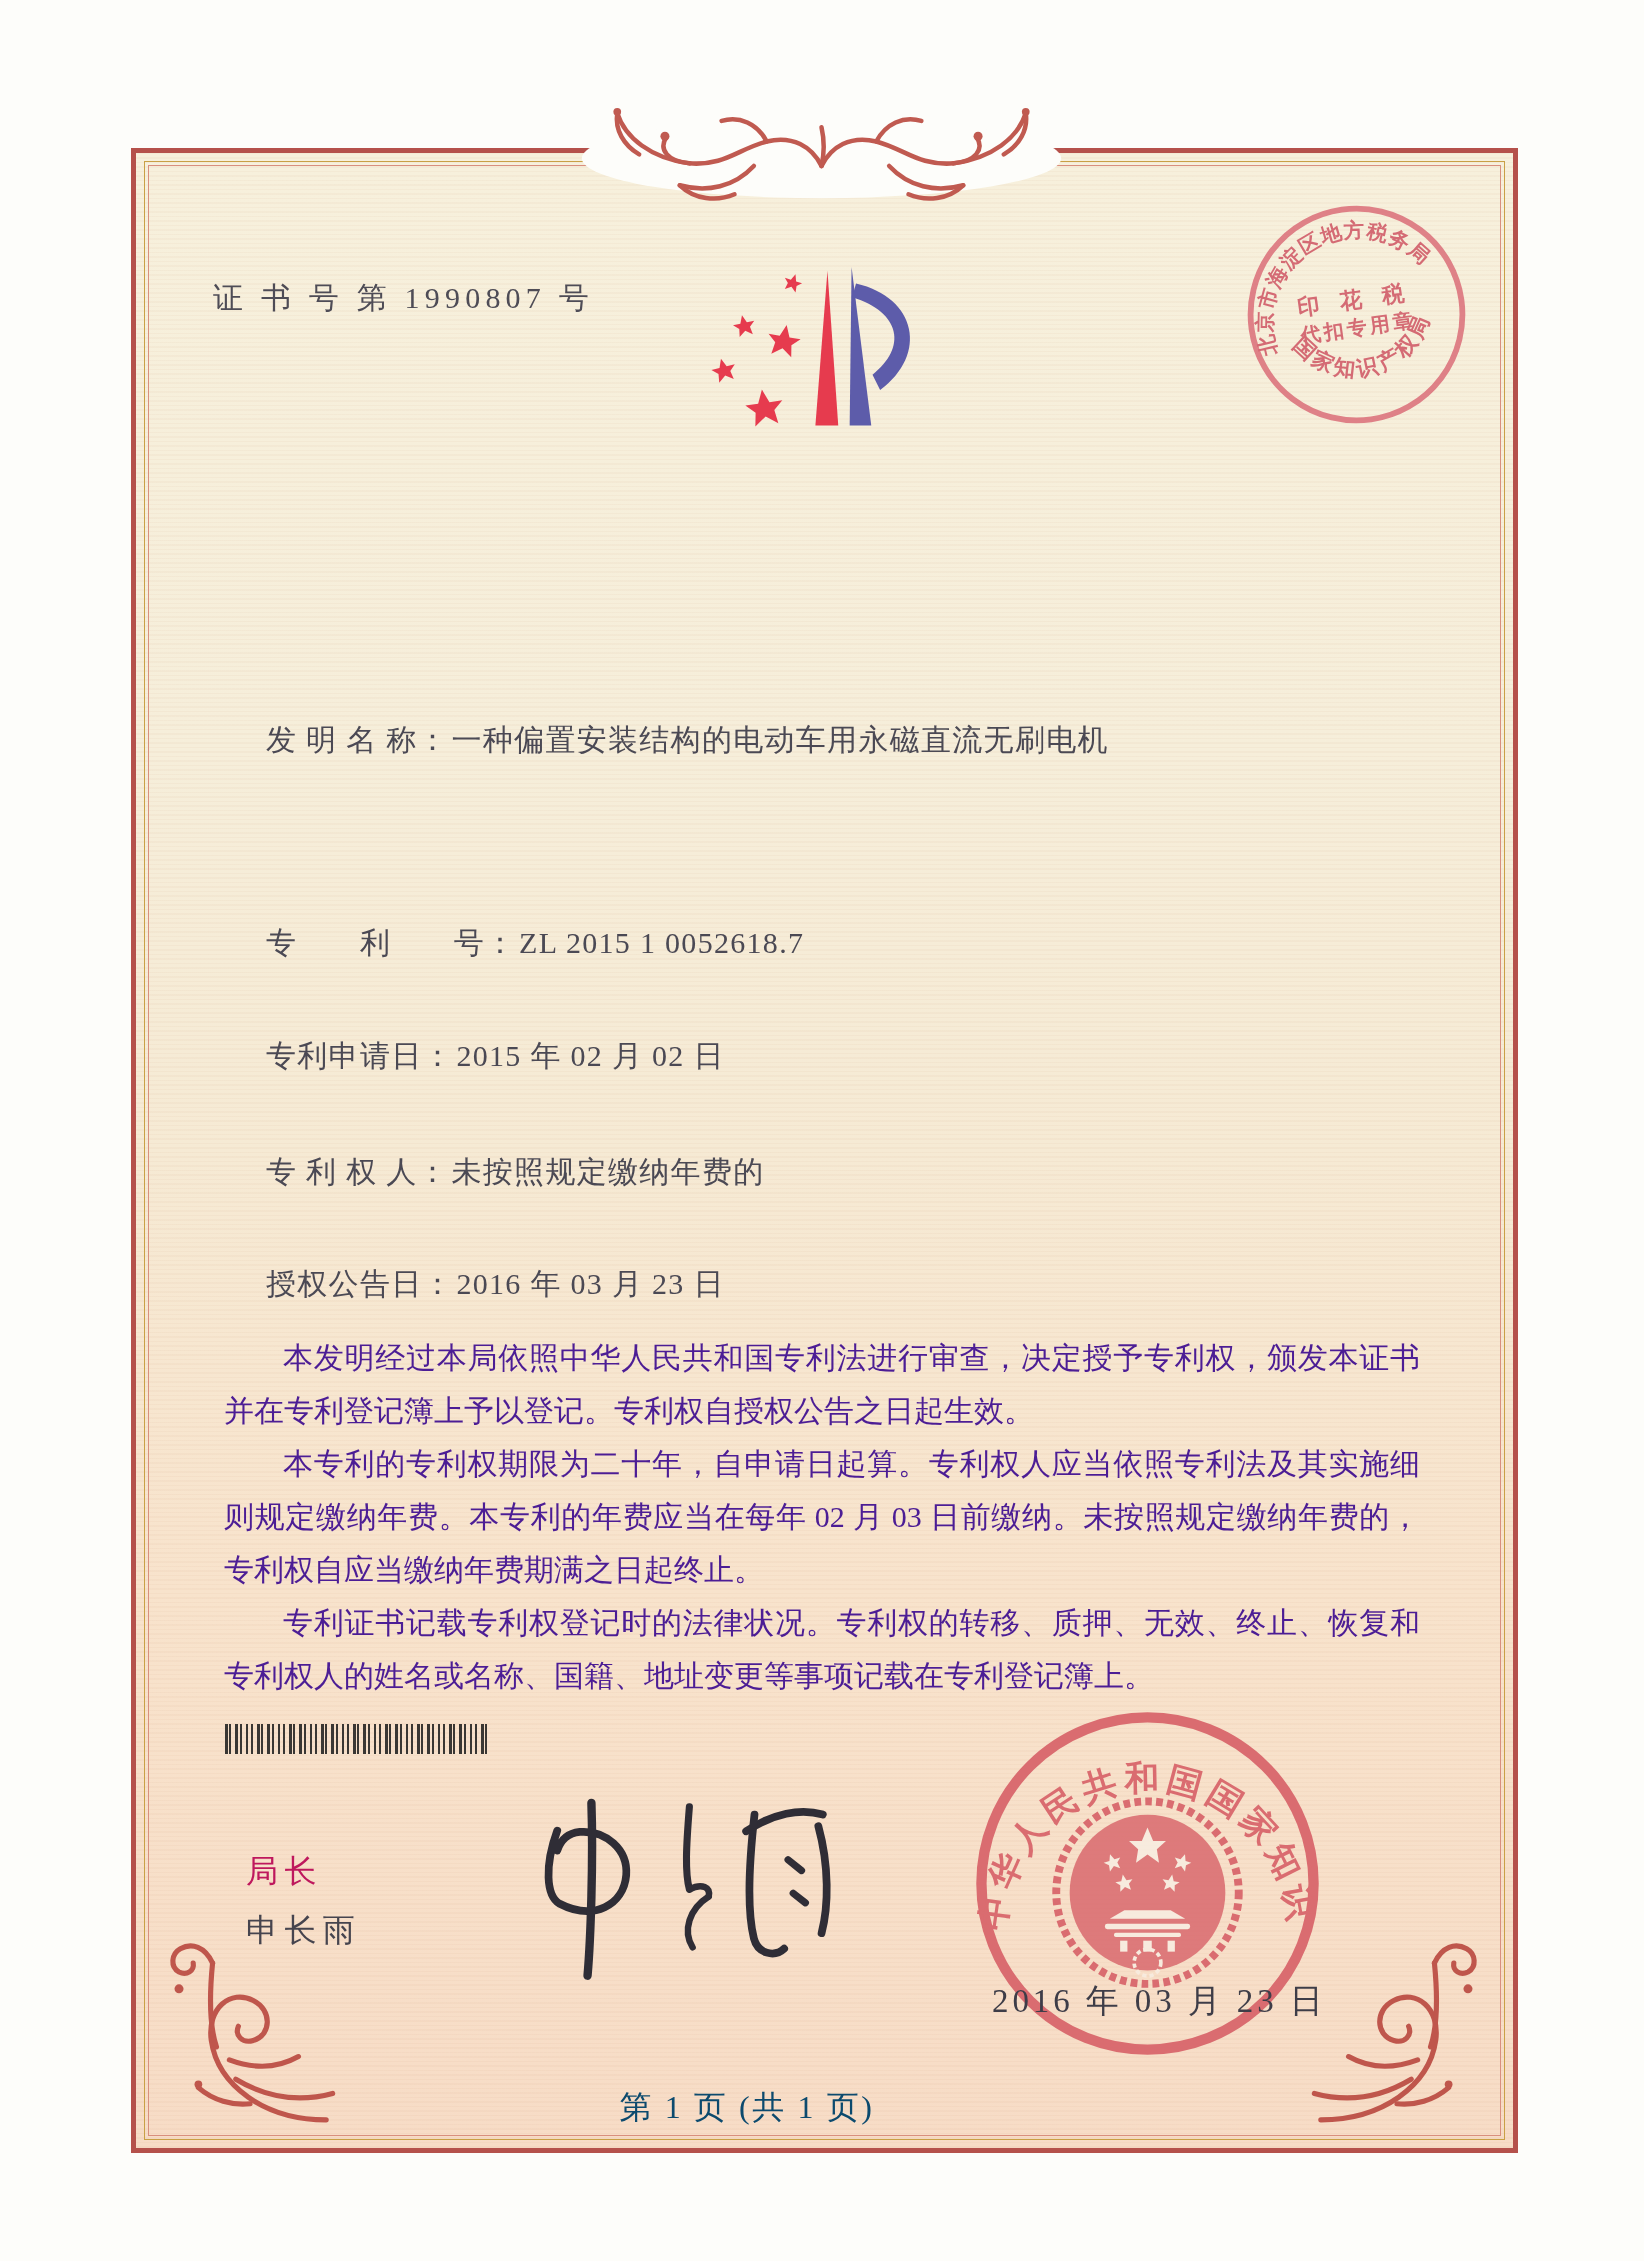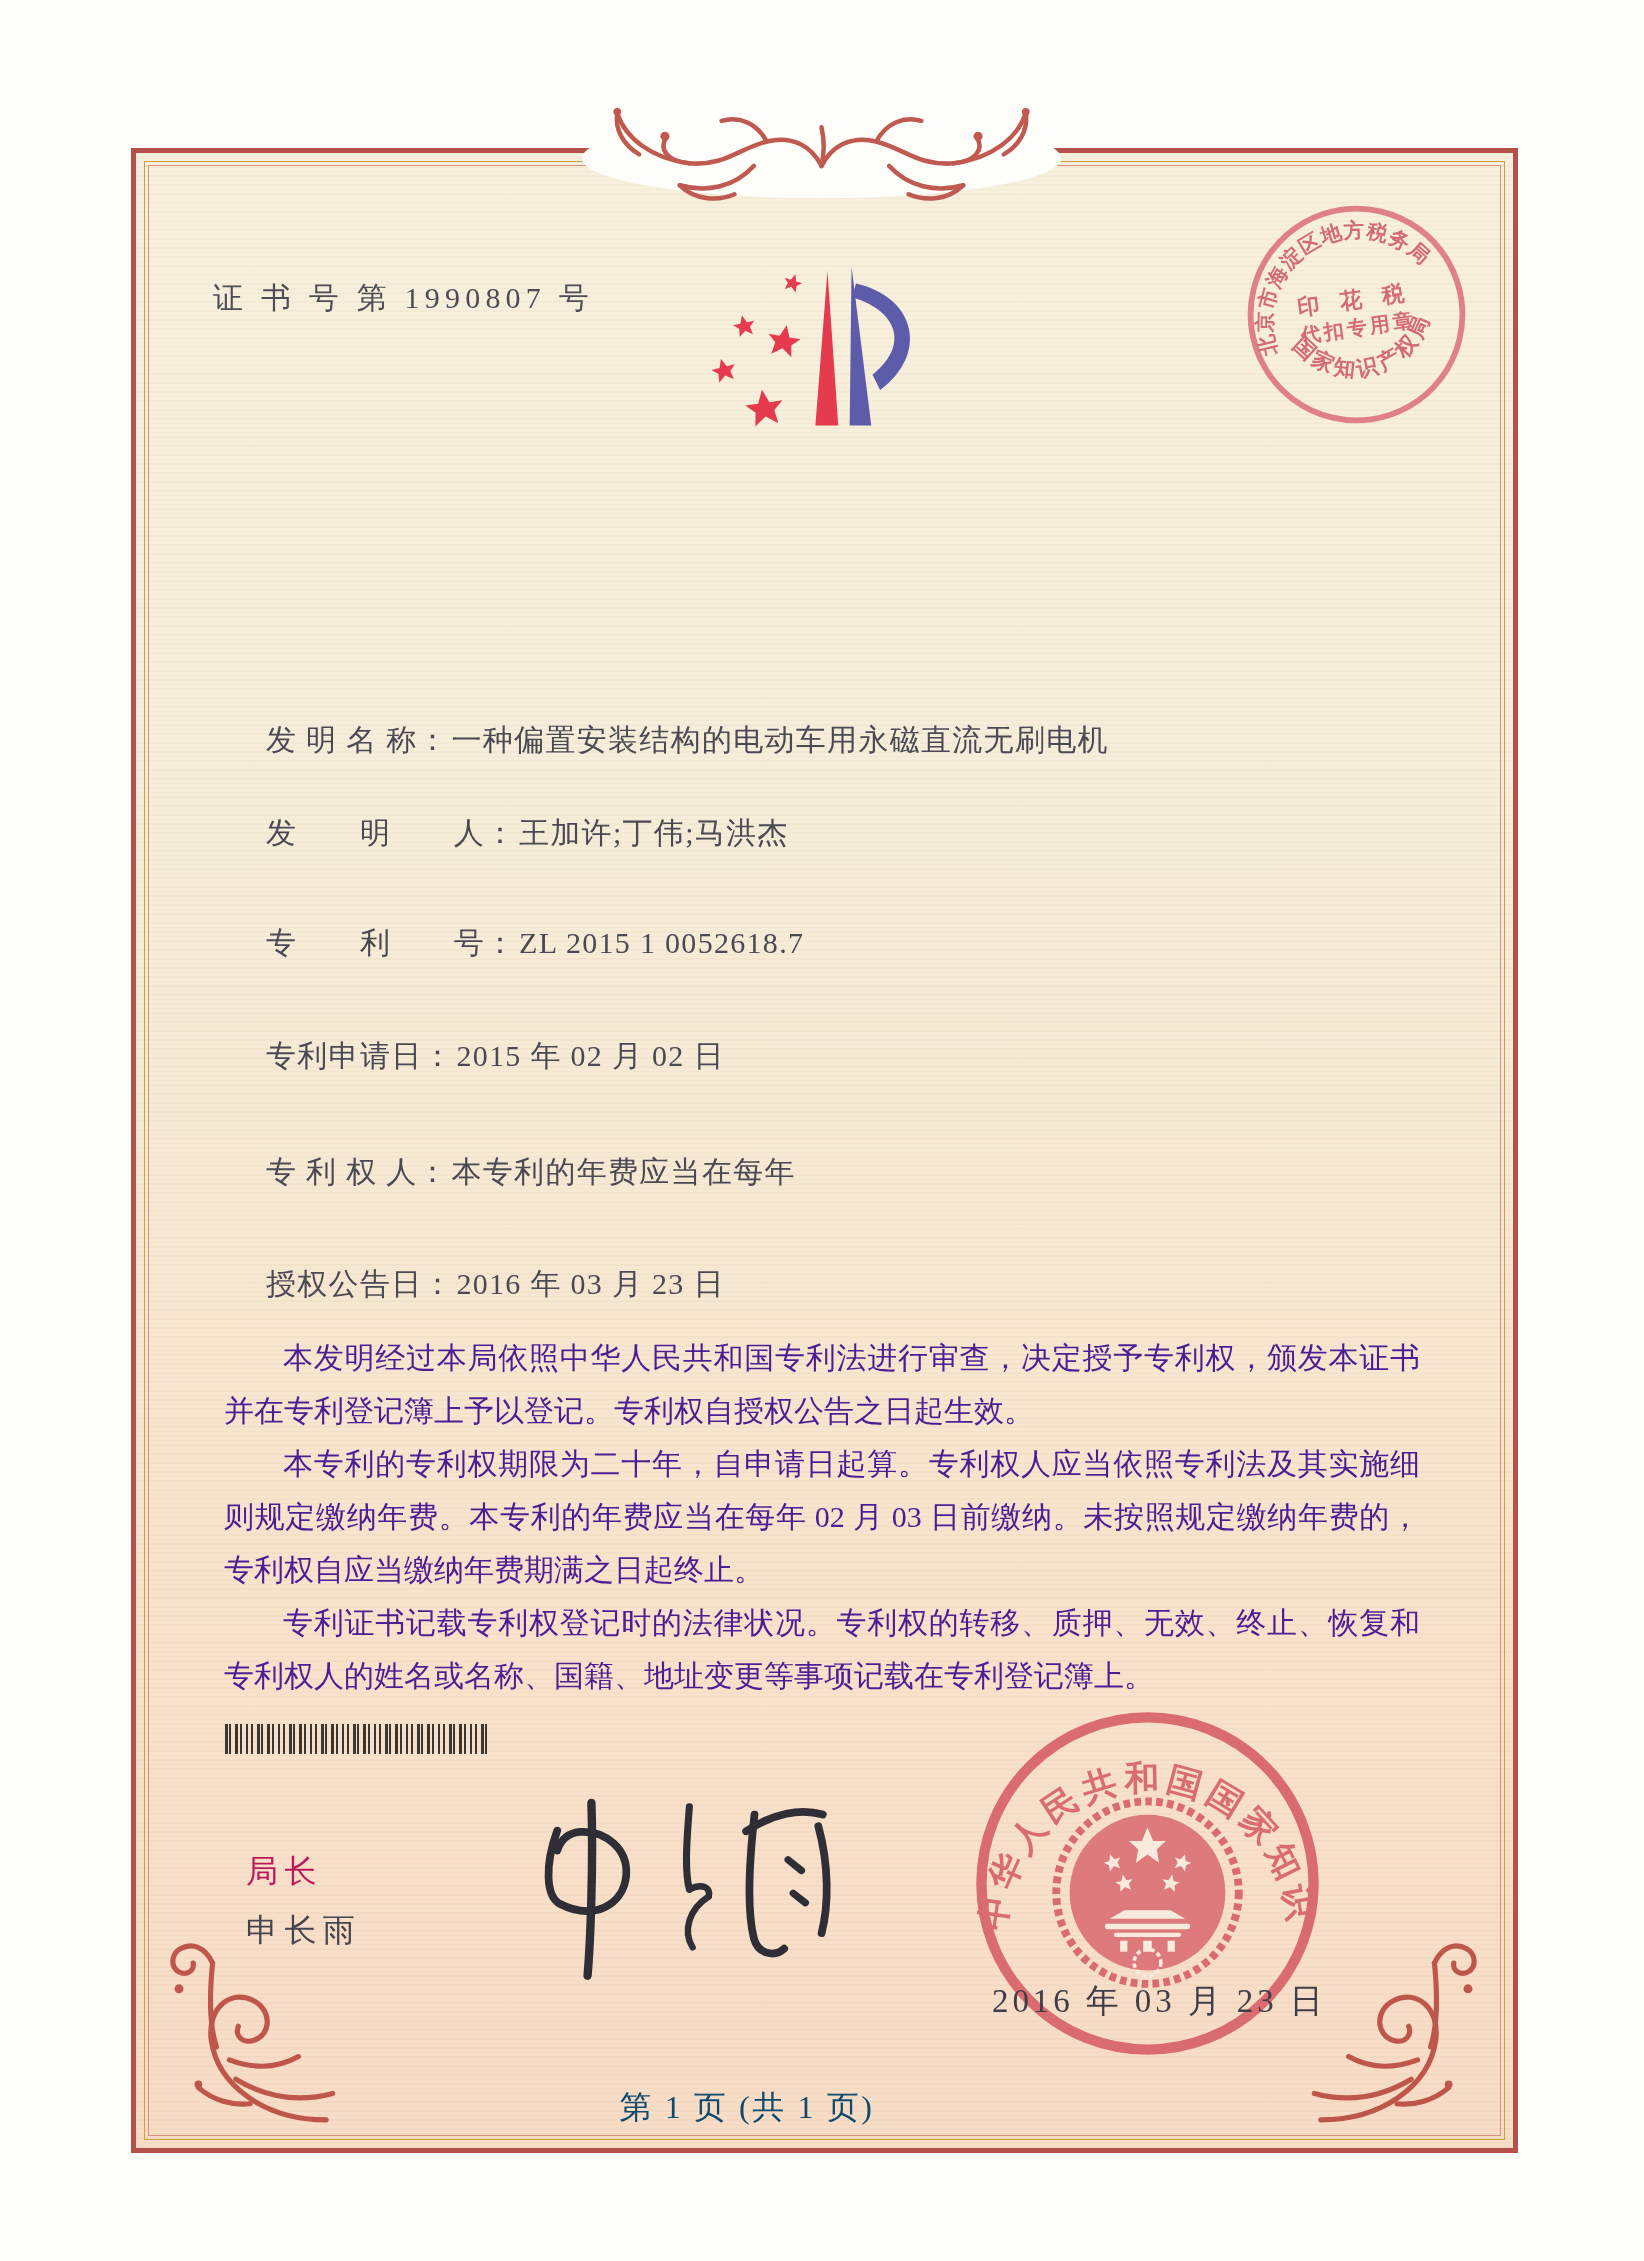--- a/index.html
+++ b/index.html
@@ -155,31 +155,28 @@
     <use href="#st" transform="translate(108,238) scale(3.1) rotate(-8)"></use>
     <polygon points="207,20 224,264 188,264" fill="#e63b4e"></polygon>
     <polygon points="245,14 276,264 242,264" fill="#5d5caa"></polygon>
     <path d="M252,40 C348,62 366,152 290,208 L278,184 C332,142 324,86 246,62 Z" fill="#5d5caa"></path>
   </svg>
 
 
   <div id="row0" class="abs field-row">
     <span class="flabel">发 明 名 称：</span><span class="fvalue">一种偏置安装结构的电动车用永磁直流无刷电机</span>
   </div>
-  <div id="row1" class="abs field-row">
-    <span class="flabel">发　　明　　人：</span><span class="fvalue">王加许;丁伟;马洪杰</span>
-  </div>
   <div id="row2" class="abs field-row">
     <span class="flabel">专　　利　　号：</span><span class="fvalue">ZL 2015 1 0052618.7</span>
   </div>
   <div id="row3" class="abs field-row">
     <span class="flabel">专利申请日：</span><span class="fvalue">2015 年 02 月 02 日</span>
   </div>
   <div id="row4" class="abs field-row">
-    <span class="flabel">专 利 权 人：</span><span class="fvalue">本专利的年费应当在每年</span>
+    <span class="flabel">专 利 权 人：</span><span class="fvalue">未按照规定缴纳年费的</span>
   </div>
   <div id="row5" class="abs field-row">
     <span class="flabel">授权公告日：</span><span class="fvalue">2016 年 03 月 23 日</span>
   </div>
 
   <div id="body-text" class="abs">
     <p>本发明经过本局依照中华人民共和国专利法进行审查，决定授予专利权，颁发本证书并在专利登记簿上予以登记。专利权自授权公告之日起生效。</p>
     <p>本专利的专利权期限为二十年，自申请日起算。专利权人应当依照专利法及其实施细则规定缴纳年费。本专利的年费应当在每年 02 月 03 日前缴纳。未按照规定缴纳年费的，专利权自应当缴纳年费期满之日起终止。</p>
     <p>专利证书记载专利权登记时的法律状况。专利权的转移、质押、无效、终止、恢复和专利权人的姓名或名称、国籍、地址变更等事项记载在专利登记簿上。</p>
   </div>

